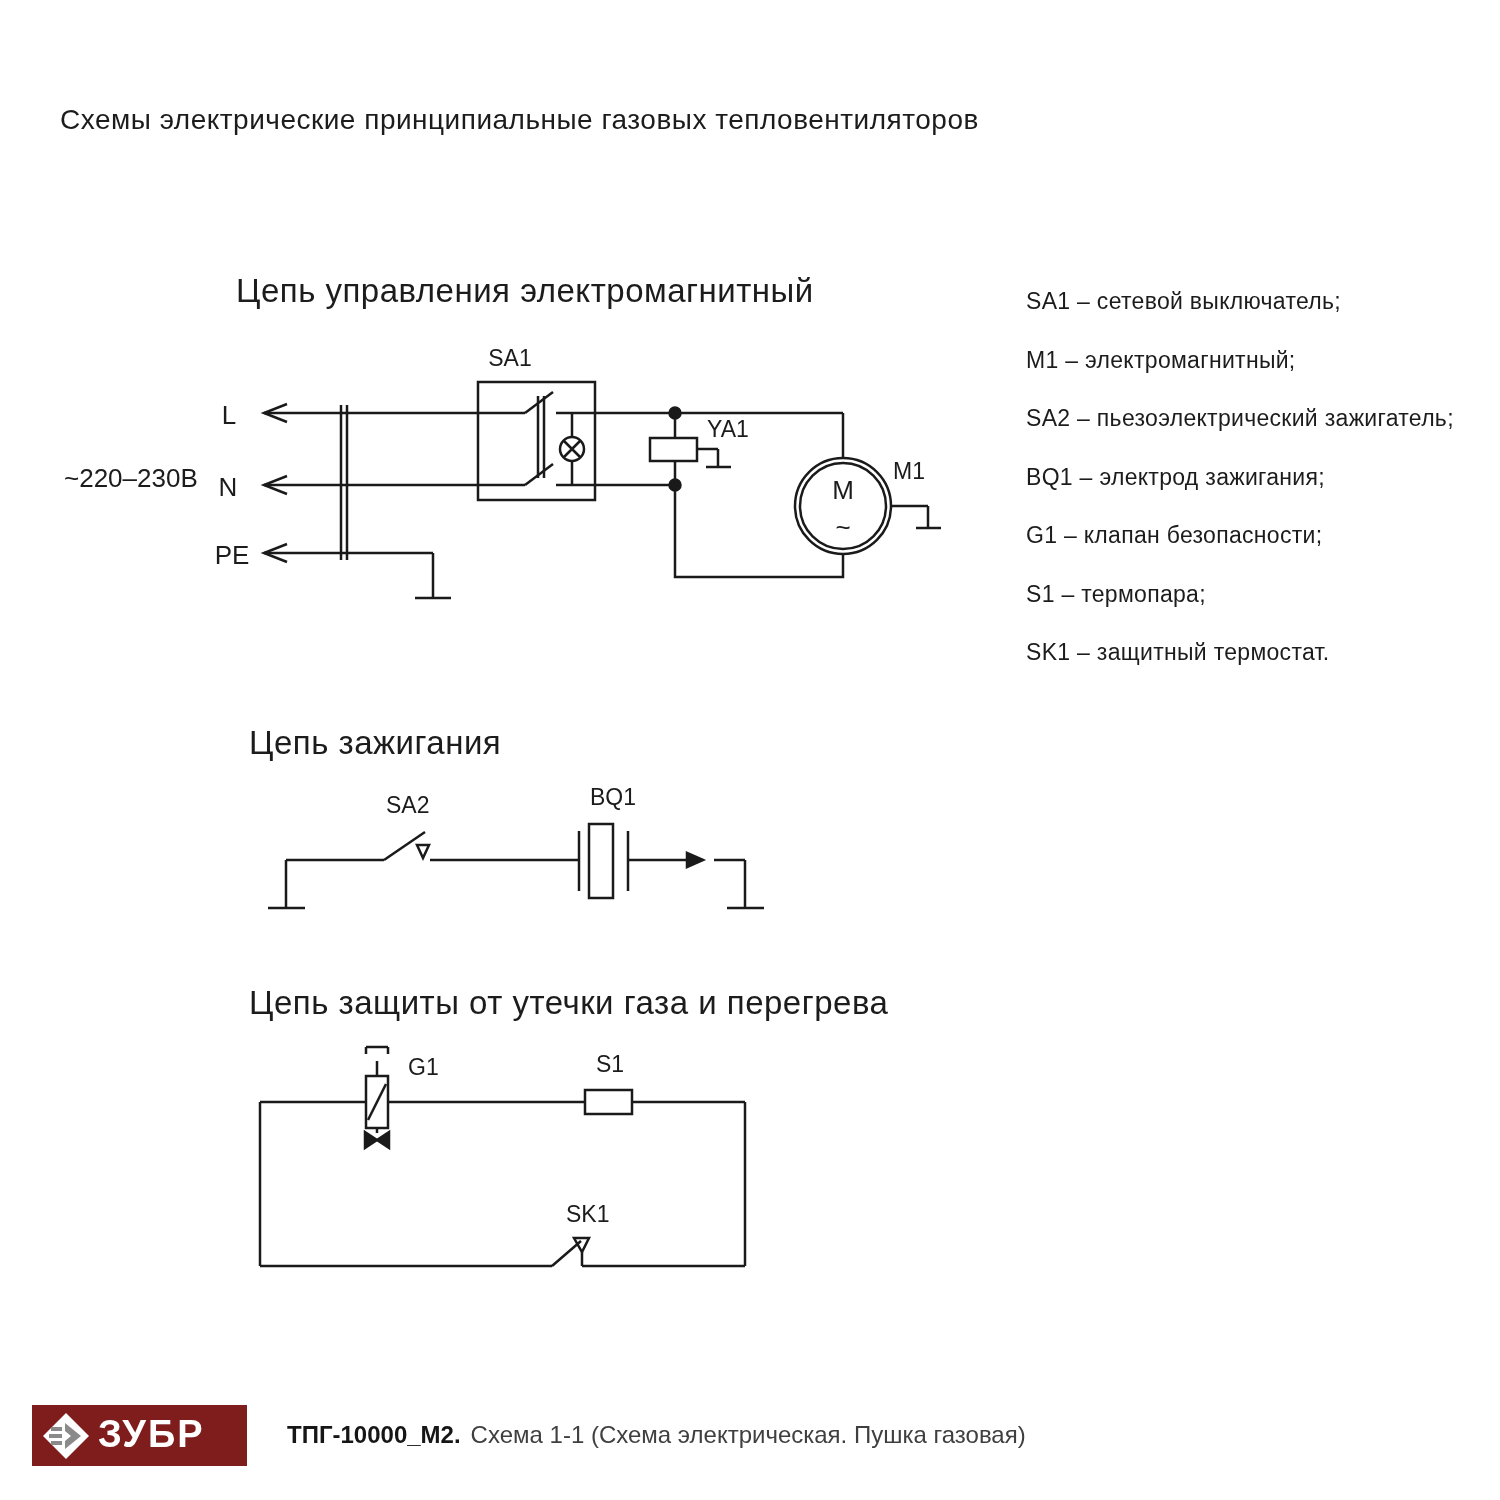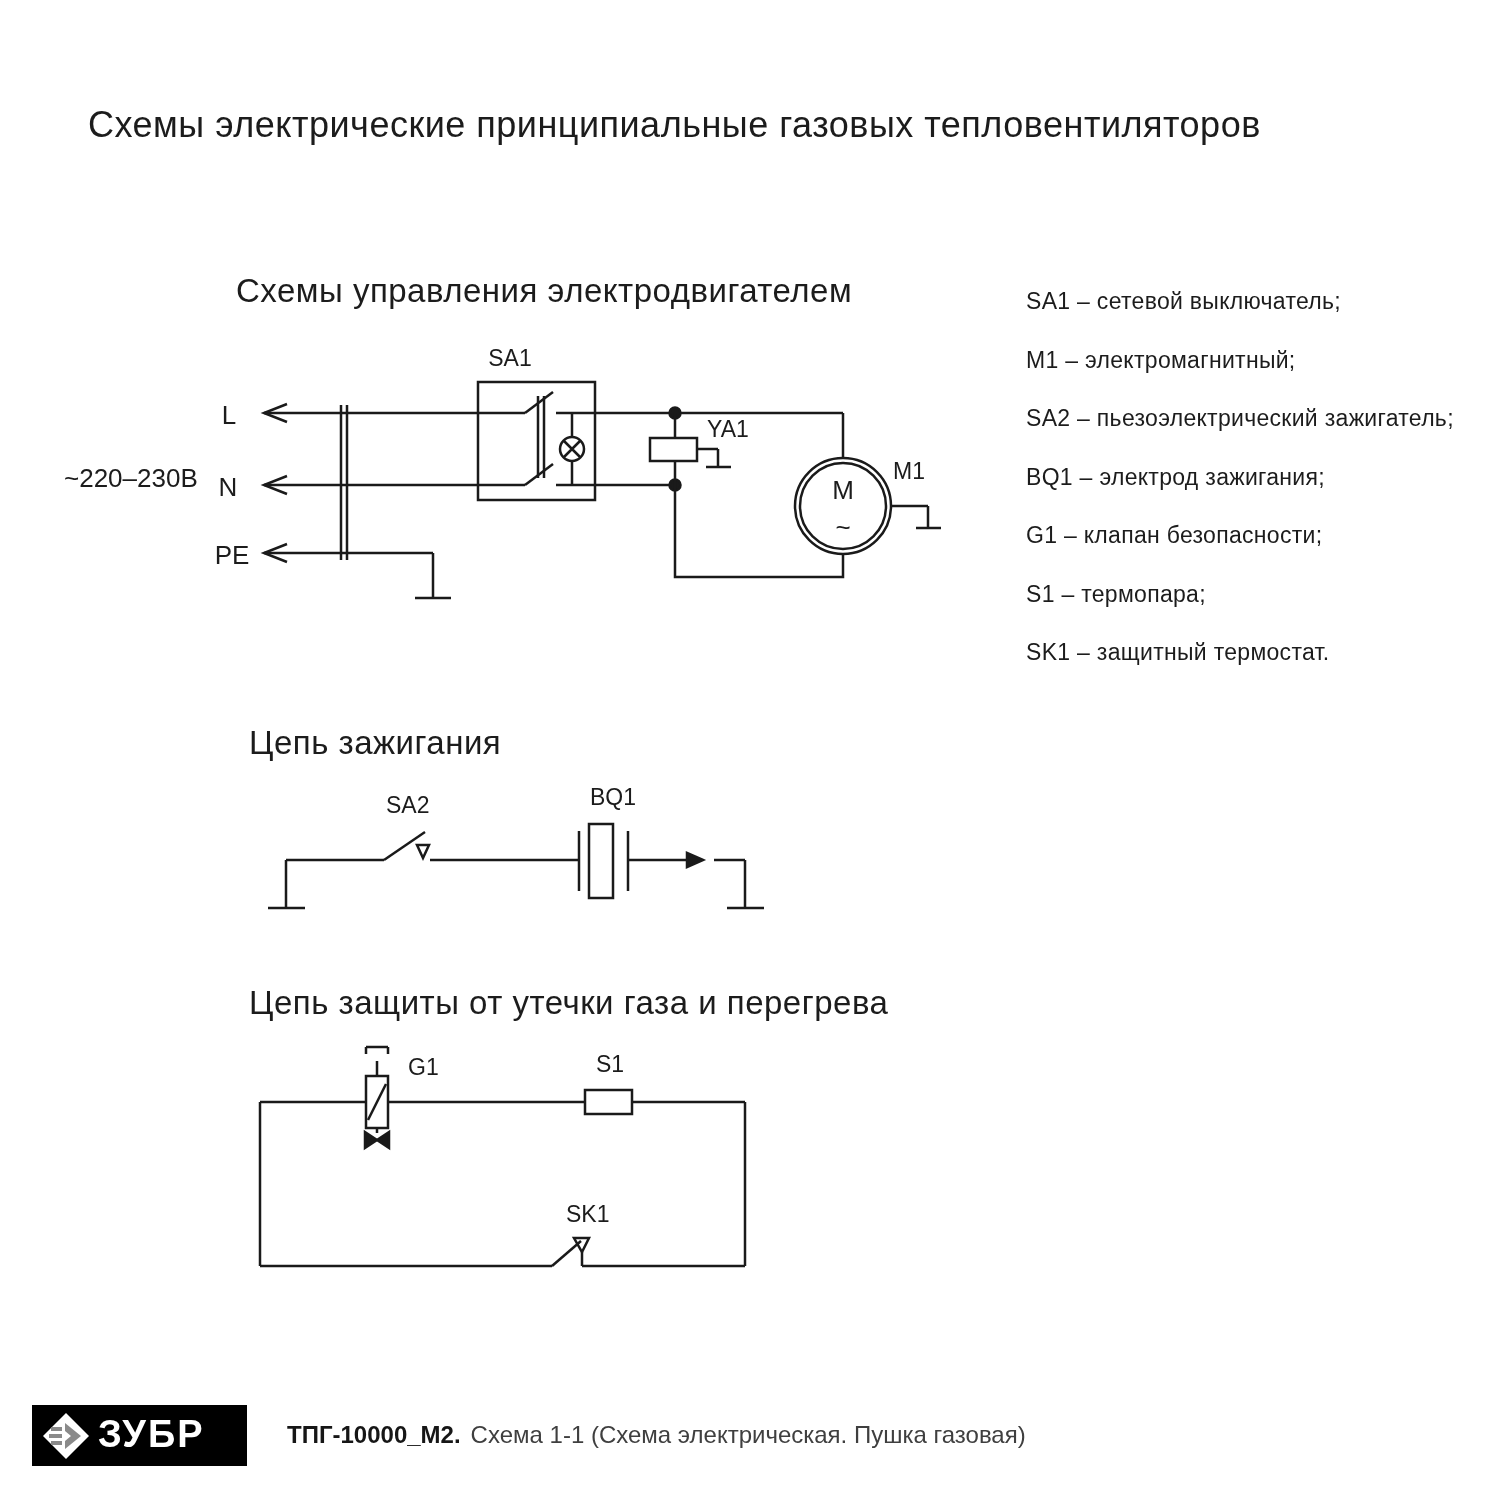--- a/index.html
+++ b/index.html
@@ -1,47 +1,47 @@
 <!DOCTYPE html>
 <html><head>
 <meta charset="utf-8">
 <style>
   html,body{margin:0;padding:0;background:#ffffff;}
   .page{
     position:relative;width:1500px;height:1500px;background:#ffffff;overflow:hidden;
     font-family:"Liberation Sans",sans-serif;color:#1c1c1c;
   }
   .abs{position:absolute;}
-  .main-title{left:60px;top:104px;font-size:36px;letter-spacing:0.5px;white-space:nowrap;margin-left:28px;}
+  .main-title{left:60px;top:104px;font-size:28px;letter-spacing:0.5px;white-space:nowrap;}
   .section-title{font-size:33px;letter-spacing:0.5px;white-space:nowrap;}
   .st-1{left:236px;top:272px;}
   .st-2{left:249px;top:724px;}
   .st-3{left:249px;top:984px;}
   .schematic{left:0;top:0;width:1500px;height:1500px;}
   .legend{left:1026px;top:272px;width:460px;}
   .legend-item{height:58.5px;line-height:58.5px;font-size:23px;white-space:nowrap;letter-spacing:0.3px;}
   .footer-logo{
-    left:32px;top:1405px;width:215px;height:61px;background:#000000;
+    left:32px;top:1405px;width:215px;height:61px;background:#7f1d1d;
     display:flex;align-items:center;padding-left:10px;box-sizing:border-box;
   }
   .logo-text{color:#ffffff;font-size:38px;font-weight:bold;letter-spacing:2px;margin-left:8px;margin-top:-2px;}
   .footer-caption{left:287px;top:1421px;font-size:24px;white-space:nowrap;color:#3f3f3f;}
   .footer-caption .model{font-weight:bold;color:#161616;margin-right:10px;}
   svg text{font-family:"Liberation Sans",sans-serif;fill:#1c1c1c;}
   .lbl{font-size:23px;}
   .lbl-big{font-size:26px;}
 </style>
 </head>
 <body>
 
 <div class="page">
 
   <div class="abs main-title">Схемы электрические принципиальные газовых тепловентиляторов</div>
 
-  <div class="abs section-title st-1">Схемы управления электродвигателем</div>
+  <div class="abs section-title st-1">Цепь управления электромагнитный</div>
   <div class="abs section-title st-3">Цепь защиты от утечки газа и перегрева</div>
   <div class="abs section-title st-2">Цепь зажигания</div>
 
   <svg class="abs schematic" viewBox="0 0 1500 1500" fill="none" stroke="#1a1a1a" stroke-width="2.5">
 
     <g>
 
       <path d="M287,404 L264,413 L287,422"></path>
       <path d="M287,476 L264,485 L287,494"></path>
       <path d="M287,544 L264,553 L287,562"></path>

